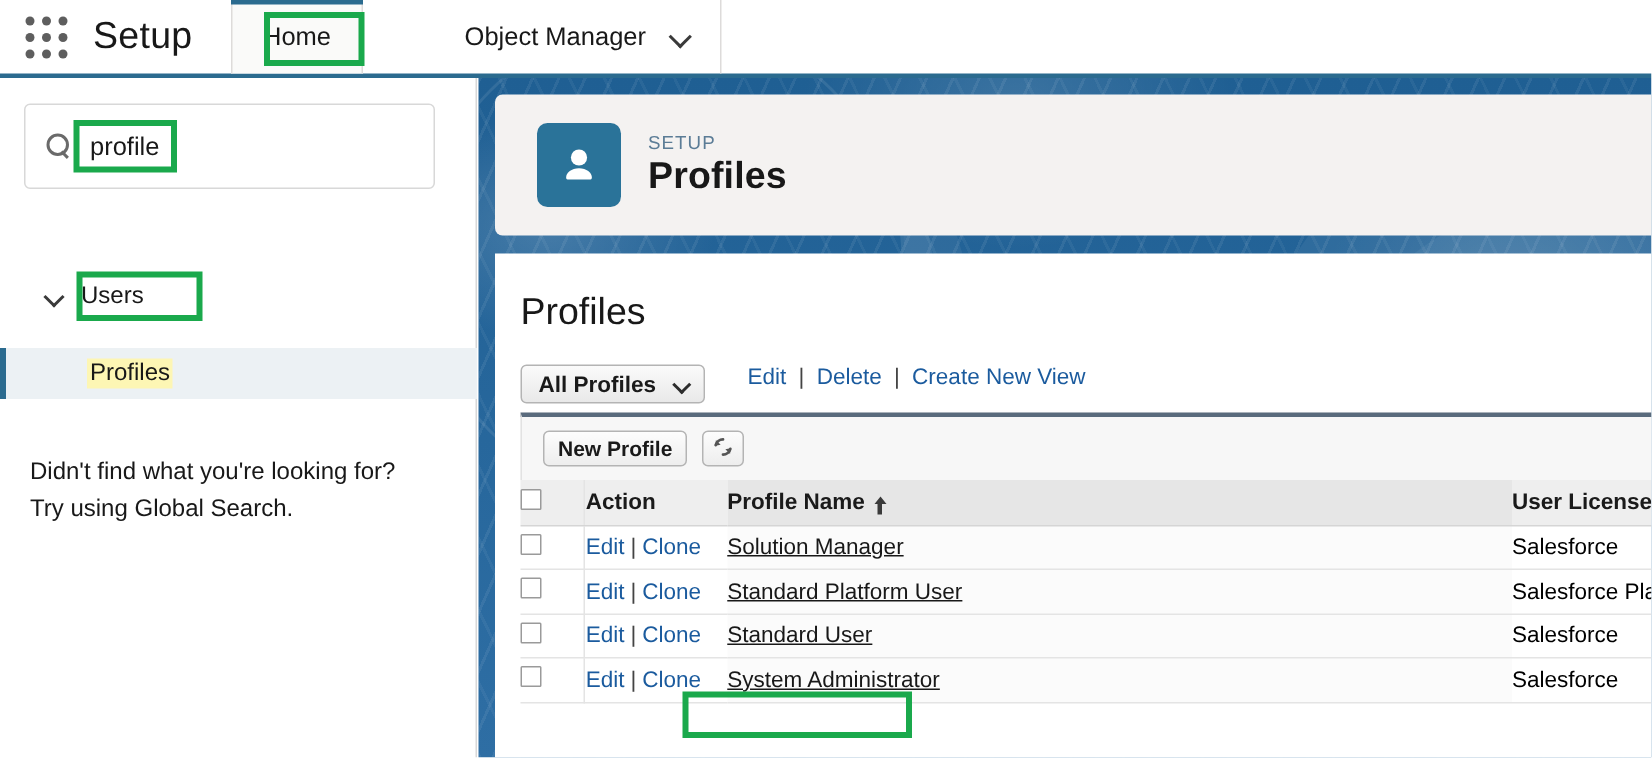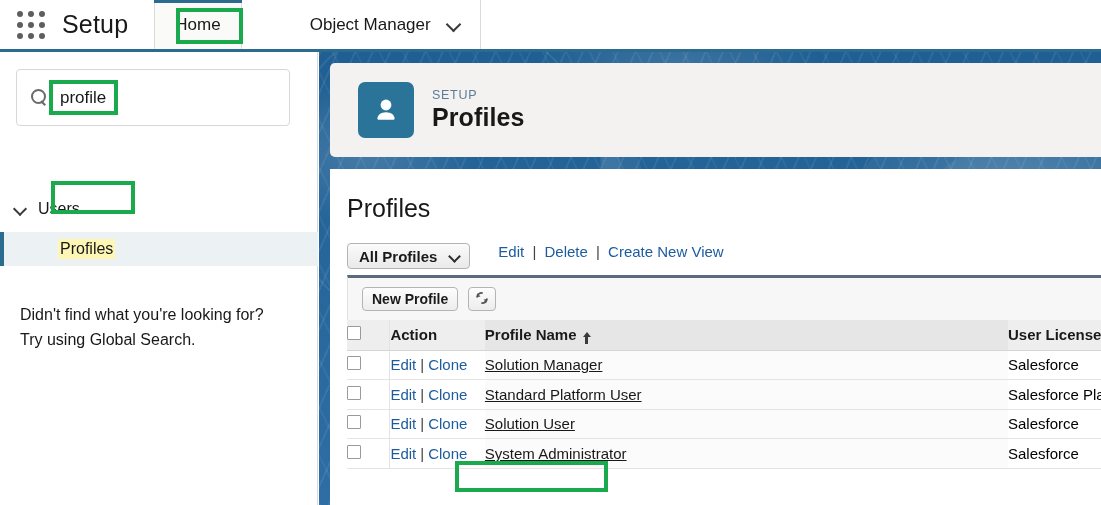--- a/index.html
+++ b/index.html
@@ -165,21 +165,21 @@
   .tree-node {
     position: absolute;
     left: 0;
     display: flex;
     align-items: center;
     height: 28px;
     font-size: 16px;
     color: #181818;
     cursor: pointer;
   }
-  .tree-users { top: 143px; padding-left: 12px; }
+  .tree-users { top: 132px; padding-left: 12px; margin-left: 16px; }
   .tree-chev {
     width: 16px; height: 16px;
     position: relative;
     margin-right: 10px;
   }
   .tree-chev::after {
     content: "";
     position: absolute;
     left: 3px; top: 3px;
     width: 8px; height: 8px;
@@ -601,21 +601,21 @@
             </tr>
 
             <tr>
               <td class="c-check">
                 <span class="cb"></span>
               </td>
               <td class="c-action">
                 <a class="lnk">Edit</a><span class="pipe">|</span><a class="lnk">Clone</a>
               </td>
               <td class="c-name">
-                <a class="name-link">Solution User</a>
+                <a class="name-link">Standard User</a>
               </td>
               <td class="c-lic">Salesforce</td>
             </tr>
 
             <tr>
               <td class="c-check">
                 <span class="cb"></span>
               </td>
               <td class="c-action">
                 <a class="lnk">Edit</a><span class="pipe">|</span><a class="lnk">Clone</a>

